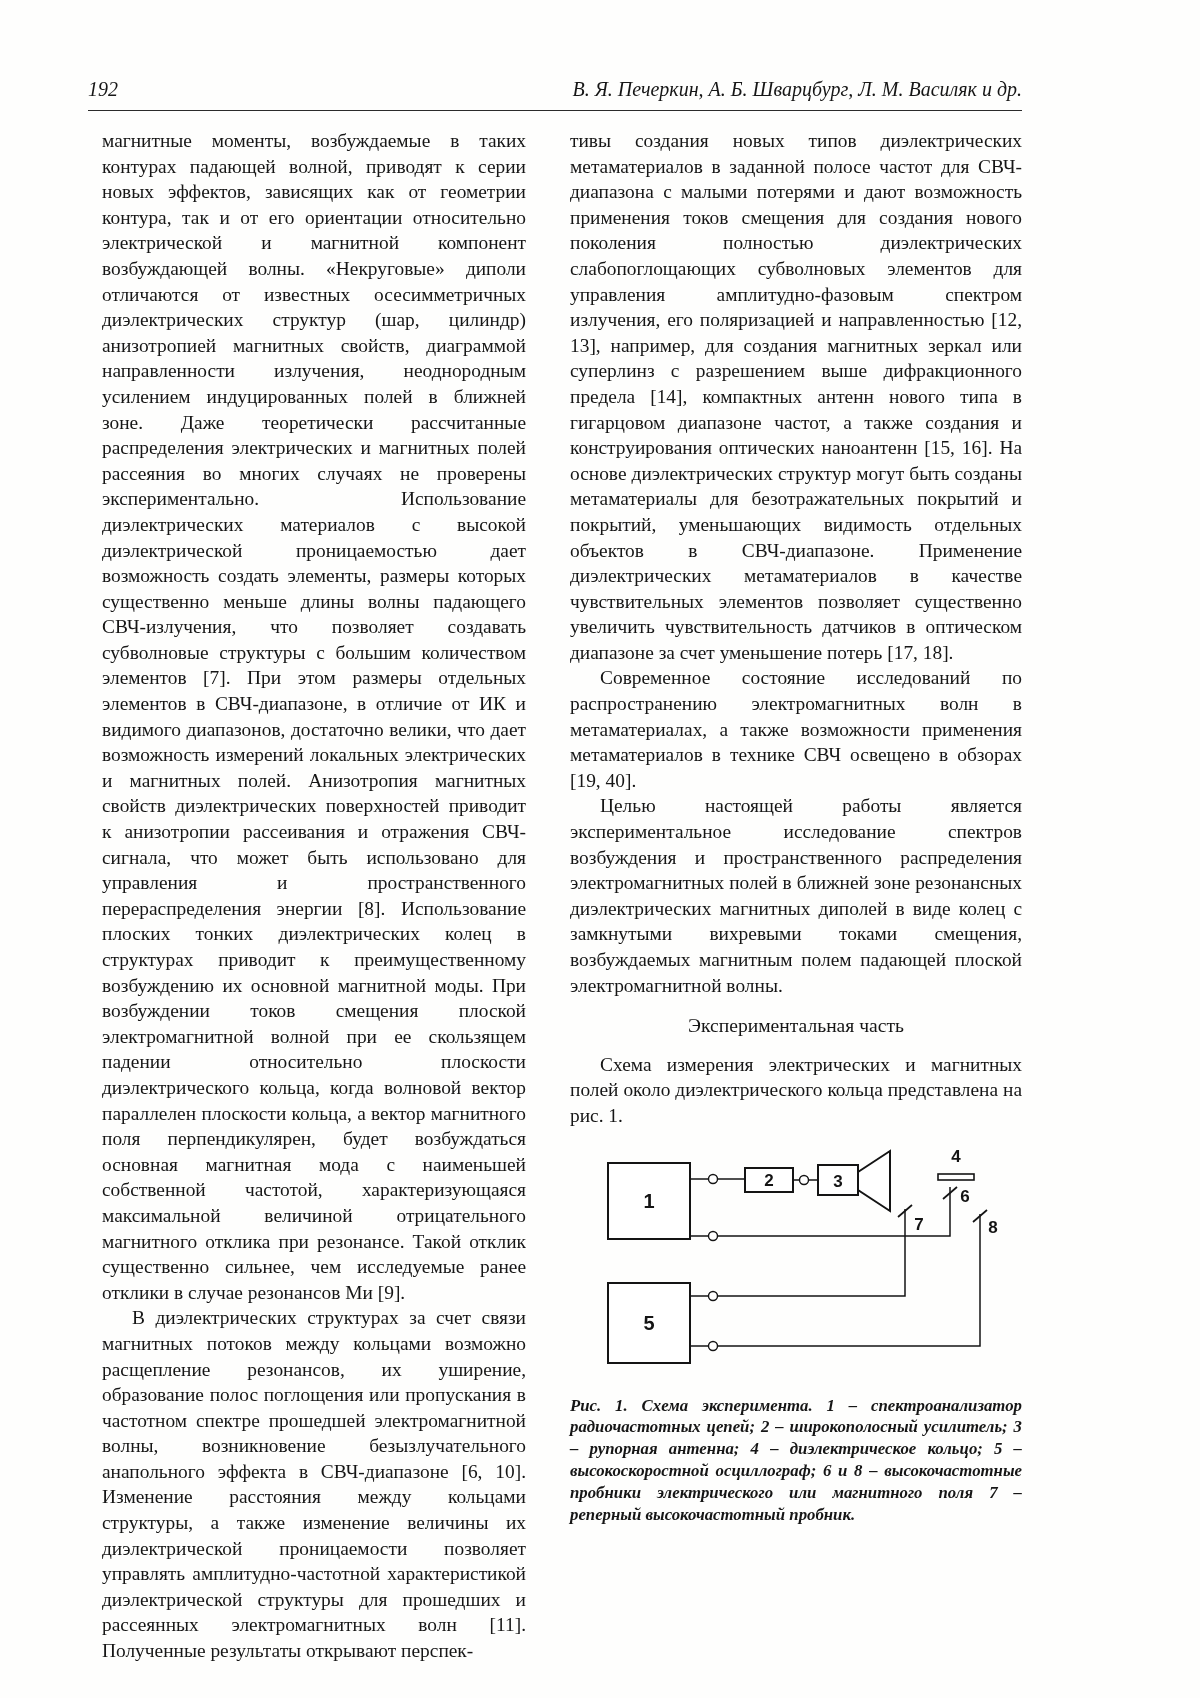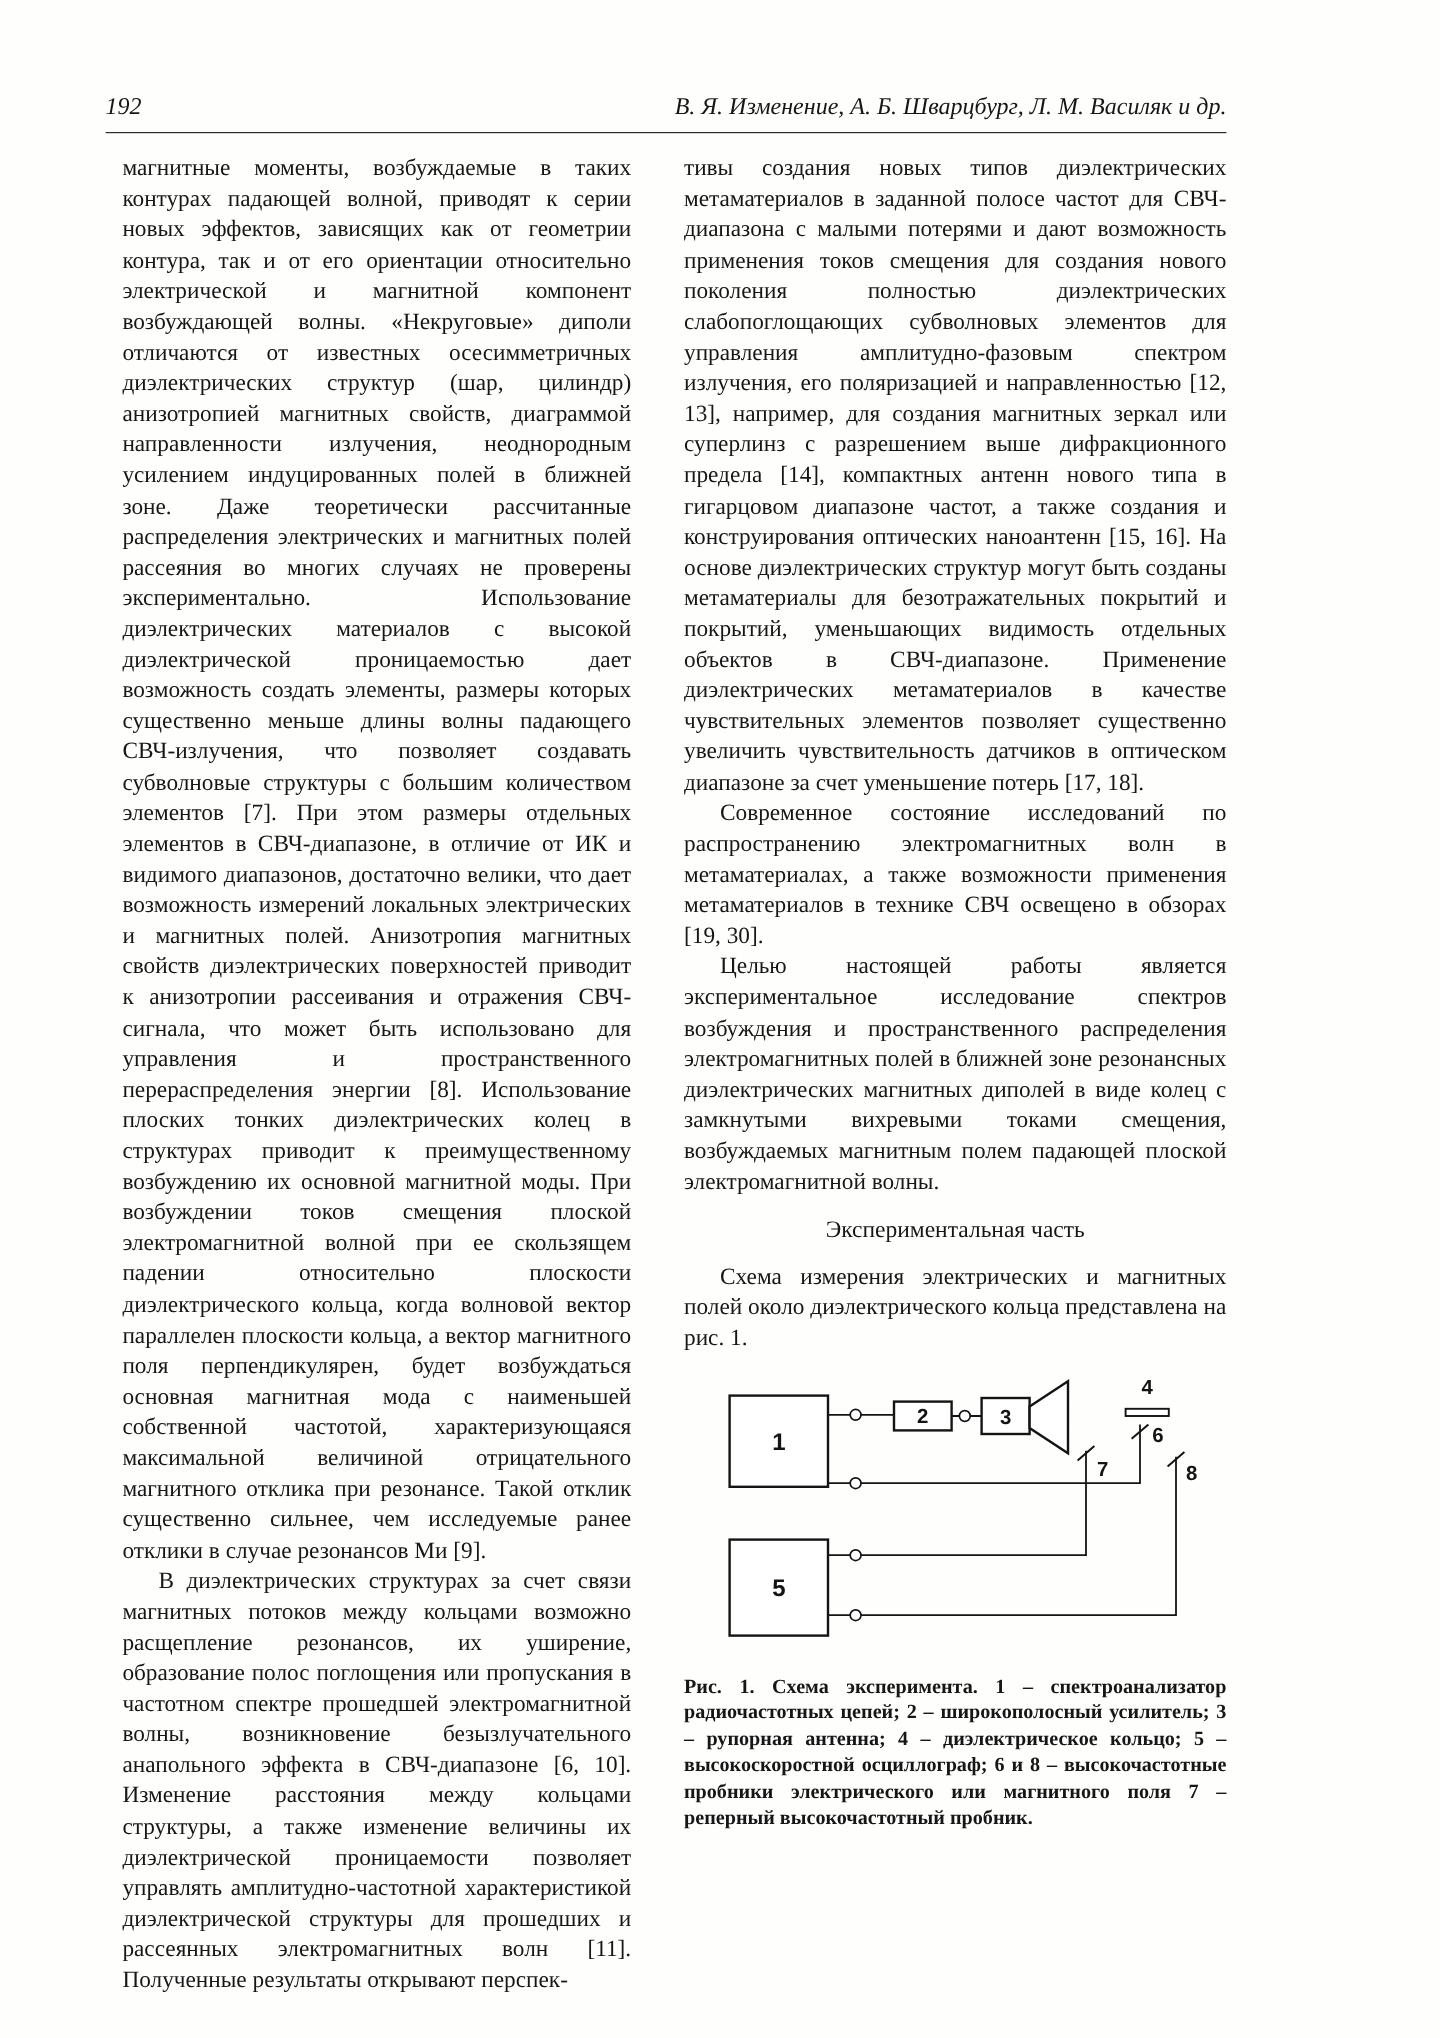--- a/index.html
+++ b/index.html
@@ -54,43 +54,44 @@
   .figure-svg text {
     font-family: "Liberation Sans", sans-serif;
     font-weight: bold;
     fill: #141414;
   }
   .caption {
     margin-top: 14px;
     font-size: 16.8px;
     line-height: 21.8px;
     font-weight: bold;
+    font-style: italic;
     text-align: justify;
   }
 </style>
 </head>
 <body>
 
 <div class="content">
 
   <div class="header">
     <span>192</span>
-    <span>В. Я. Изменение, А. Б. Шварцбург, Л. М. Василяк и др.</span>
+    <span>В. Я. Печеркин, А. Б. Шварцбург, Л. М. Василяк и др.</span>
   </div>
 
   <div class="columns">
 
     <div class="col">
       <p class="para">магнитные моменты, возбуждаемые в таких контурах падающей волной, приводят к серии новых эффектов, зависящих как от геометрии контура, так и от его ориентации относительно электрической и магнитной компонент возбуждающей волны. «Некруговые» диполи отличаются от известных осесимметричных диэлектрических структур (шар, цилиндр) анизотропией магнитных свойств, диаграммой направленности излучения, неоднородным усилением индуцированных полей в ближней зоне. Даже теоретически рассчитанные распределения электрических и магнитных полей рассеяния во многих случаях не проверены экспериментально. Использование диэлектрических материалов с высокой диэлектрической проницаемостью дает возможность создать элементы, размеры которых существенно меньше длины волны падающего СВЧ-излучения, что позволяет создавать субволновые структуры с большим количеством элементов [7]. При этом размеры отдельных элементов в СВЧ-диапазоне, в отличие от ИК и видимого диапазонов, достаточно велики, что дает возможность измерений локальных электрических и магнитных полей. Анизотропия магнитных свойств диэлектрических поверхностей приводит к анизотропии рассеивания и отражения СВЧ-сигнала, что может быть использовано для управления и пространственного перераспределения энергии [8]. Использование плоских тонких диэлектрических колец в структурах приводит к преимущественному возбуждению их основной магнитной моды. При возбуждении токов смещения плоской электромагнитной волной при ее скользящем падении относительно плоскости диэлектрического кольца, когда волновой вектор параллелен плоскости кольца, а вектор магнитного поля перпендикулярен, будет возбуждаться основная магнитная мода с наименьшей собственной частотой, характеризующаяся максимальной величиной отрицательного магнитного отклика при резонансе. Такой отклик существенно сильнее, чем исследуемые ранее отклики в случае резонансов Ми [9].</p>
       <p class="para indent">В диэлектрических структурах за счет связи магнитных потоков между кольцами возможно расщепление резонансов, их уширение, образование полос поглощения или пропускания в частотном спектре прошедшей электромагнитной волны, возникновение безызлучательного анапольного эффекта в СВЧ-диапазоне [6, 10]. Изменение расстояния между кольцами структуры, а также изменение величины их диэлектрической проницаемости позволяет управлять амплитудно-частотной характеристикой диэлектрической структуры для прошедших и рассеянных электромагнитных волн [11]. Полученные результаты открывают перспек-</p>
     </div>
 
     <div class="col">
       <p class="para">тивы создания новых типов диэлектрических метаматериалов в заданной полосе частот для СВЧ-диапазона с малыми потерями и дают возможность применения токов смещения для создания нового поколения полностью диэлектрических слабопоглощающих субволновых элементов для управления амплитудно-фазовым спектром излучения, его поляризацией и направленностью [12, 13], например, для создания магнитных зеркал или суперлинз с разрешением выше дифракционного предела [14], компактных антенн нового типа в гигарцовом диапазоне частот, а также создания и конструирования оптических наноантенн [15, 16]. На основе диэлектрических структур могут быть созданы метаматериалы для безотражательных покрытий и покрытий, уменьшающих видимость отдельных объектов в СВЧ-диапазоне. Применение диэлектрических метаматериалов в качестве чувствительных элементов позволяет существенно увеличить чувствительность датчиков в оптическом диапазоне за счет уменьшение потерь [17, 18].</p>
-      <p class="para indent">Современное состояние исследований по распространению электромагнитных волн в метаматериалах, а также возможности применения метаматериалов в технике СВЧ освещено в обзорах [19, 30].</p>
+      <p class="para indent">Современное состояние исследований по распространению электромагнитных волн в метаматериалах, а также возможности применения метаматериалов в технике СВЧ освещено в обзорах [19, 40].</p>
       <p class="para indent">Целью настоящей работы является экспериментальное исследование спектров возбуждения и пространственного распределения электромагнитных полей в ближней зоне резонансных диэлектрических магнитных диполей в виде колец с замкнутыми вихревыми токами смещения, возбуждаемых магнитным полем падающей плоской электромагнитной волны.</p>
 
       <div class="section-heading">Экспериментальная часть</div>
 
       <p class="para indent">Схема измерения электрических и магнитных полей около диэлектрического кольца представлена на рис. 1.</p>
 
       <div class="figure-block">
         <svg class="figure-svg" width="452" height="240" viewBox="0 0 452 240" xmlns="http://www.w3.org/2000/svg">
 
           <line class="wire" x1="120" y1="38" x2="175" y2="38"></line>

